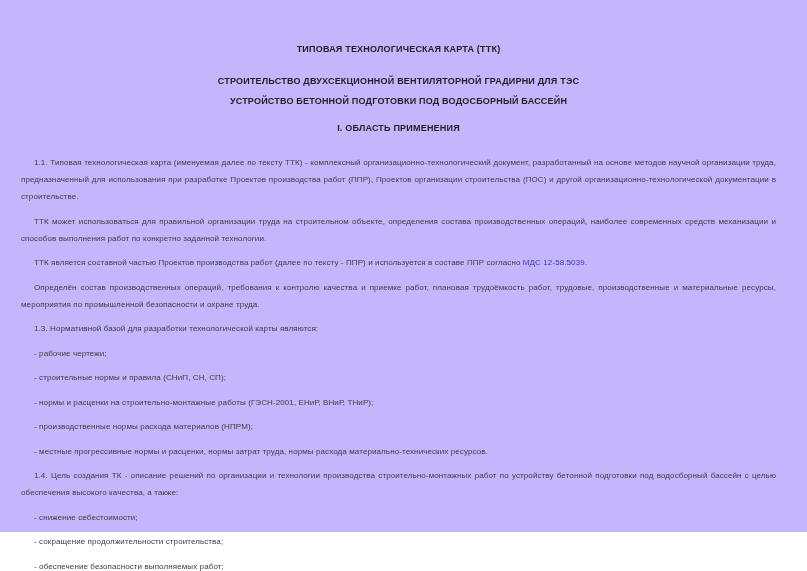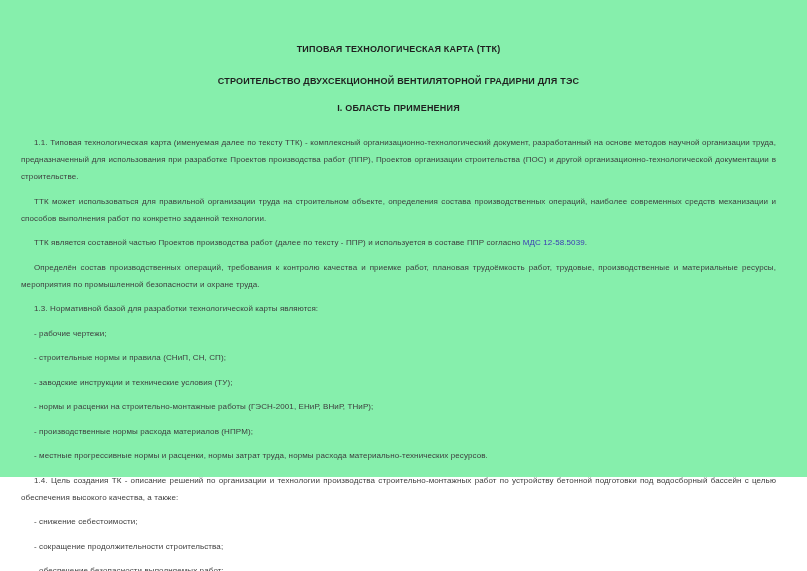--- a/index.html
+++ b/index.html
@@ -9,35 +9,35 @@
   }
   body {
     width: 807px;
     height: 571px;
     overflow: hidden;
     font-family: "Liberation Sans", sans-serif;
   }
   .page {
     box-sizing: border-box;
     width: 807px;
-    height: 477px;
+    height: 532px;
     padding: 44px 31px 0 21px;
-    background: #86efac;
+    background: #c4b5fd;
   }
   p.title {
     margin: 0;
     text-align: center;
     font-size: 9px;
     line-height: 11px;
     font-weight: bold;
     color: #1f1f1f;
     letter-spacing: 0.2px;
   }
   p.t1 { margin-bottom: 21px; }
-  p.t2 { margin-bottom: 16px; text-align: center; }
+  p.t2 { margin-bottom: 9px; text-align: center; }
   p.t3 { margin-bottom: 16px; }
   p.t4 { margin-bottom: 20px; }
   p.body {
     margin: 0 0 7.5px 0;
     font-size: 8px;
     line-height: 17px;
     color: #3d3d3d;
     text-align: justify;
     text-indent: 13px;
     letter-spacing: 0.1px;
@@ -48,36 +48,36 @@
     cursor: pointer;
   }
 </style>
 </head>
 <body>
 
 <div class="page">
 
   <p class="title t1">ТИПОВАЯ ТЕХНОЛОГИЧЕСКАЯ КАРТА (ТТК)</p>
   <p class="title t2">СТРОИТЕЛЬСТВО ДВУХСЕКЦИОННОЙ ВЕНТИЛЯТОРНОЙ ГРАДИРНИ ДЛЯ ТЭС</p>
+  <p class="title t3">УСТРОЙСТВО БЕТОННОЙ ПОДГОТОВКИ ПОД ВОДОСБОРНЫЙ БАССЕЙН</p>
   <p class="title t4">I. ОБЛАСТЬ ПРИМЕНЕНИЯ</p>
 
   <p class="body">1.1. Типовая технологическая карта (именуемая далее по тексту ТТК) - комплексный организационно-технологический документ, разработанный на основе методов научной организации труда, предназначенный для использования при разработке Проектов производства работ (ППР), Проектов организации строительства (ПОС) и другой организационно-технологической документации в строительстве.</p>
 
   <p class="body">ТТК может использоваться для правильной организации труда на строительном объекте, определения состава производственных операций, наиболее современных средств механизации и способов выполнения работ по конкретно заданной технологии.</p>
 
   <p class="body"><span>ТТК является составной частью Проектов производства работ (далее по тексту - ППР) и используется в составе ППР согласно </span><a class="doc-link">МДС 12-58.5039</a><span>.</span></p>
 
 
   <p class="body">Определён состав производственных операций, требования к контролю качества и приемке работ, плановая трудоёмкость работ, трудовые, производственные и материальные ресурсы, мероприятия по промышленной безопасности и охране труда.</p>
 
   <p class="body">1.3. Нормативной базой для разработки технологической карты являются:</p>
 
   <p class="body">- рабочие чертежи;</p>
   <p class="body">- строительные нормы и правила (СНиП, СН, СП);</p>
-  <p class="body">- заводские инструкции и технические условия (ТУ);</p>
   <p class="body">- нормы и расценки на строительно-монтажные работы (ГЭСН-2001, ЕНиР, ВНиР, ТНиР);</p>
   <p class="body">- производственные нормы расхода материалов (НПРМ);</p>
   <p class="body">- местные прогрессивные нормы и расценки, нормы затрат труда, нормы расхода материально-технических ресурсов.</p>
 
   <p class="body">1.4. Цель создания ТК - описание решений по организации и технологии производства строительно-монтажных работ по устройству бетонной подготовки под водосборный бассейн с целью обеспечения высокого качества, а также:</p>
 
   <p class="body">- снижение себестоимости;</p>
   <p class="body">- сокращение продолжительности строительства;</p>
   <p class="body">- обеспечение безопасности выполняемых работ;</p>
 

